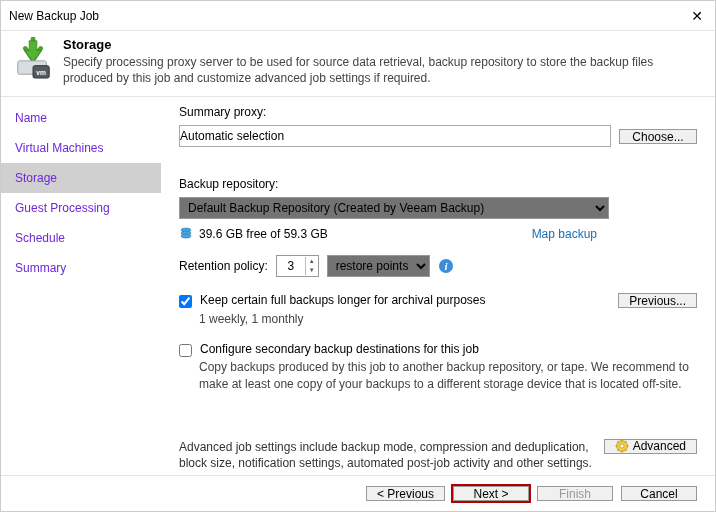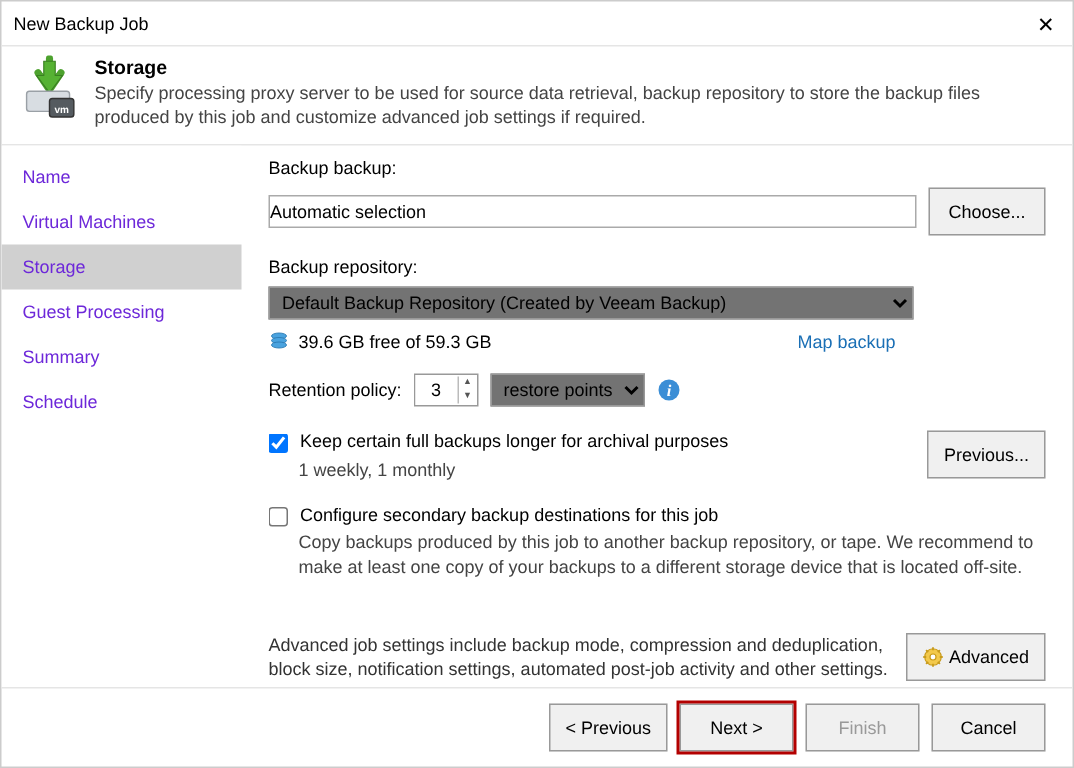--- a/index.html
+++ b/index.html
@@ -34,21 +34,21 @@
   }
   .side-item.active { background: #d0d0d0; }
   .main { flex: 1; padding: 6px 18px 4px 18px; display: flex; flex-direction: column; gap: 6px; }
   .row { display: flex; align-items: center; gap: 8px; }
   .lbl { font-size: 12px; color: #000; margin-top: 2px; }
   .txt-input {
     flex: 1; height: 22px; padding: 2px 0; border: 1px solid #aaa;
     background: #fff; font-size: 12px; font-family: inherit;
   }
   .btn {
-    min-width: 78px; height: 32px; padding: 0 10px; border: 1px solid #999;
+    min-width: 78px; height: 15px; padding: 0 10px; border: 1px solid #999;
     background: #f0f0f0; font-size: 12px; font-family: inherit; cursor: pointer;
   }
   .btn:disabled { color: #999; }
   .select {
     height: 22px; border: 1px solid #999; background: #737373;
     font-size: 12px; font-family: inherit; padding: 0 4px;
   }
   .storage-row { display: flex; align-items: center; gap: 6px; padding-left: 24px; }
   .storage-icon { width: 14px; height: 14px; }
   .link { color: #1a6fb5; cursor: pointer; }
@@ -103,33 +103,33 @@
       <div class="hdr-desc">Specify processing proxy server to be used for source data retrieval, backup repository to store the backup files produced by this job and customize advanced job settings if required.</div>
     </div>
   </div>
 
   <div class="content">
     <div class="sidebar">
       <div class="side-item">Name</div>
       <div class="side-item">Virtual Machines</div>
       <div class="side-item active">Storage</div>
       <div class="side-item">Guest Processing</div>
+      <div class="side-item">Schedule</div>
       <div class="side-item">Summary</div>
-      <div class="side-item">Schedule</div>
     </div>
 
     <div class="main">
 
-      <div class="lbl">Backup backup:</div>
+      <div class="lbl">Summary proxy:</div>
       <div class="row">
         <input class="txt-input" type="text" readonly="" value="Automatic selection" style="">
         <button class="btn">Choose...</button>
       </div>
 
-      <div class="lbl" style="margin-top:8px">Backup repository:</div>
+      <div class="lbl" style="margin-top:24px">Backup repository:</div>
       <select class="select" style="width:100%; max-width:430px">
         <option>Default Backup Repository (Created by Veeam Backup)</option>
       </select>
 
       <div class="row" style="margin-top:2px">
         <div class="storage-row" style="padding-left:0">
           <svg class="storage-icon" viewBox="0 0 14 14">
             <ellipse cx="7" cy="3" rx="5" ry="2" fill="#4aa3df" stroke="#2b7bb3" stroke-width="0.6"></ellipse>
             <ellipse cx="7" cy="6" rx="5" ry="2" fill="#4aa3df" stroke="#2b7bb3" stroke-width="0.6"></ellipse>
             <ellipse cx="7" cy="9" rx="5" ry="2" fill="#4aa3df" stroke="#2b7bb3" stroke-width="0.6"></ellipse>

